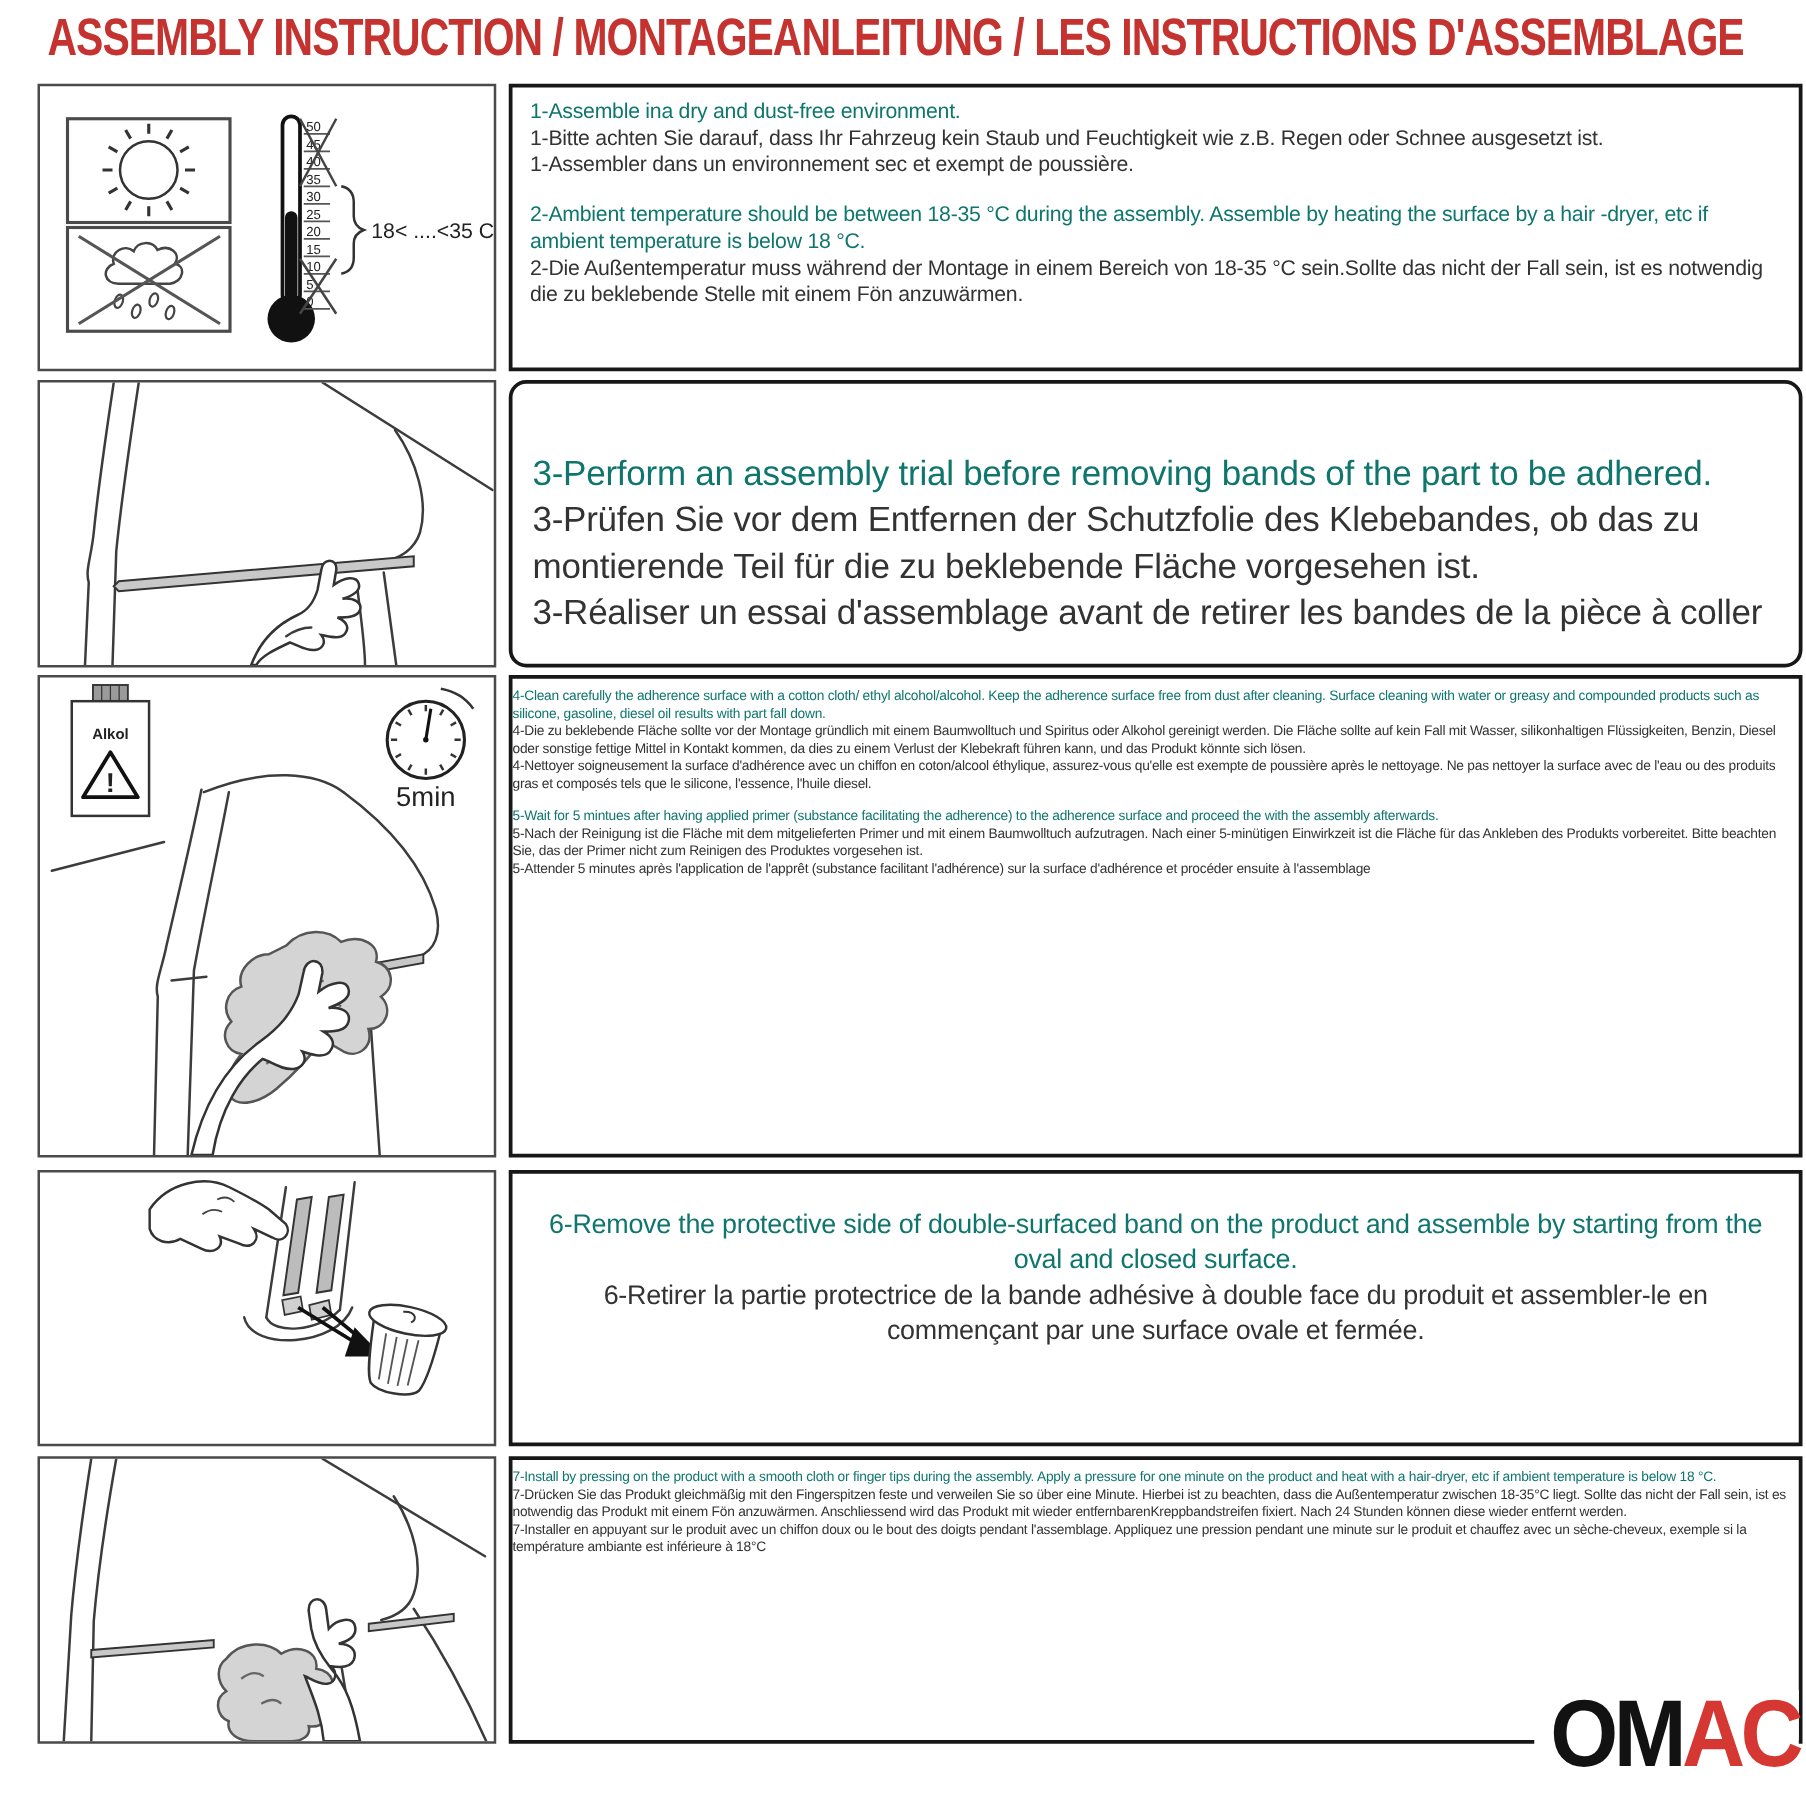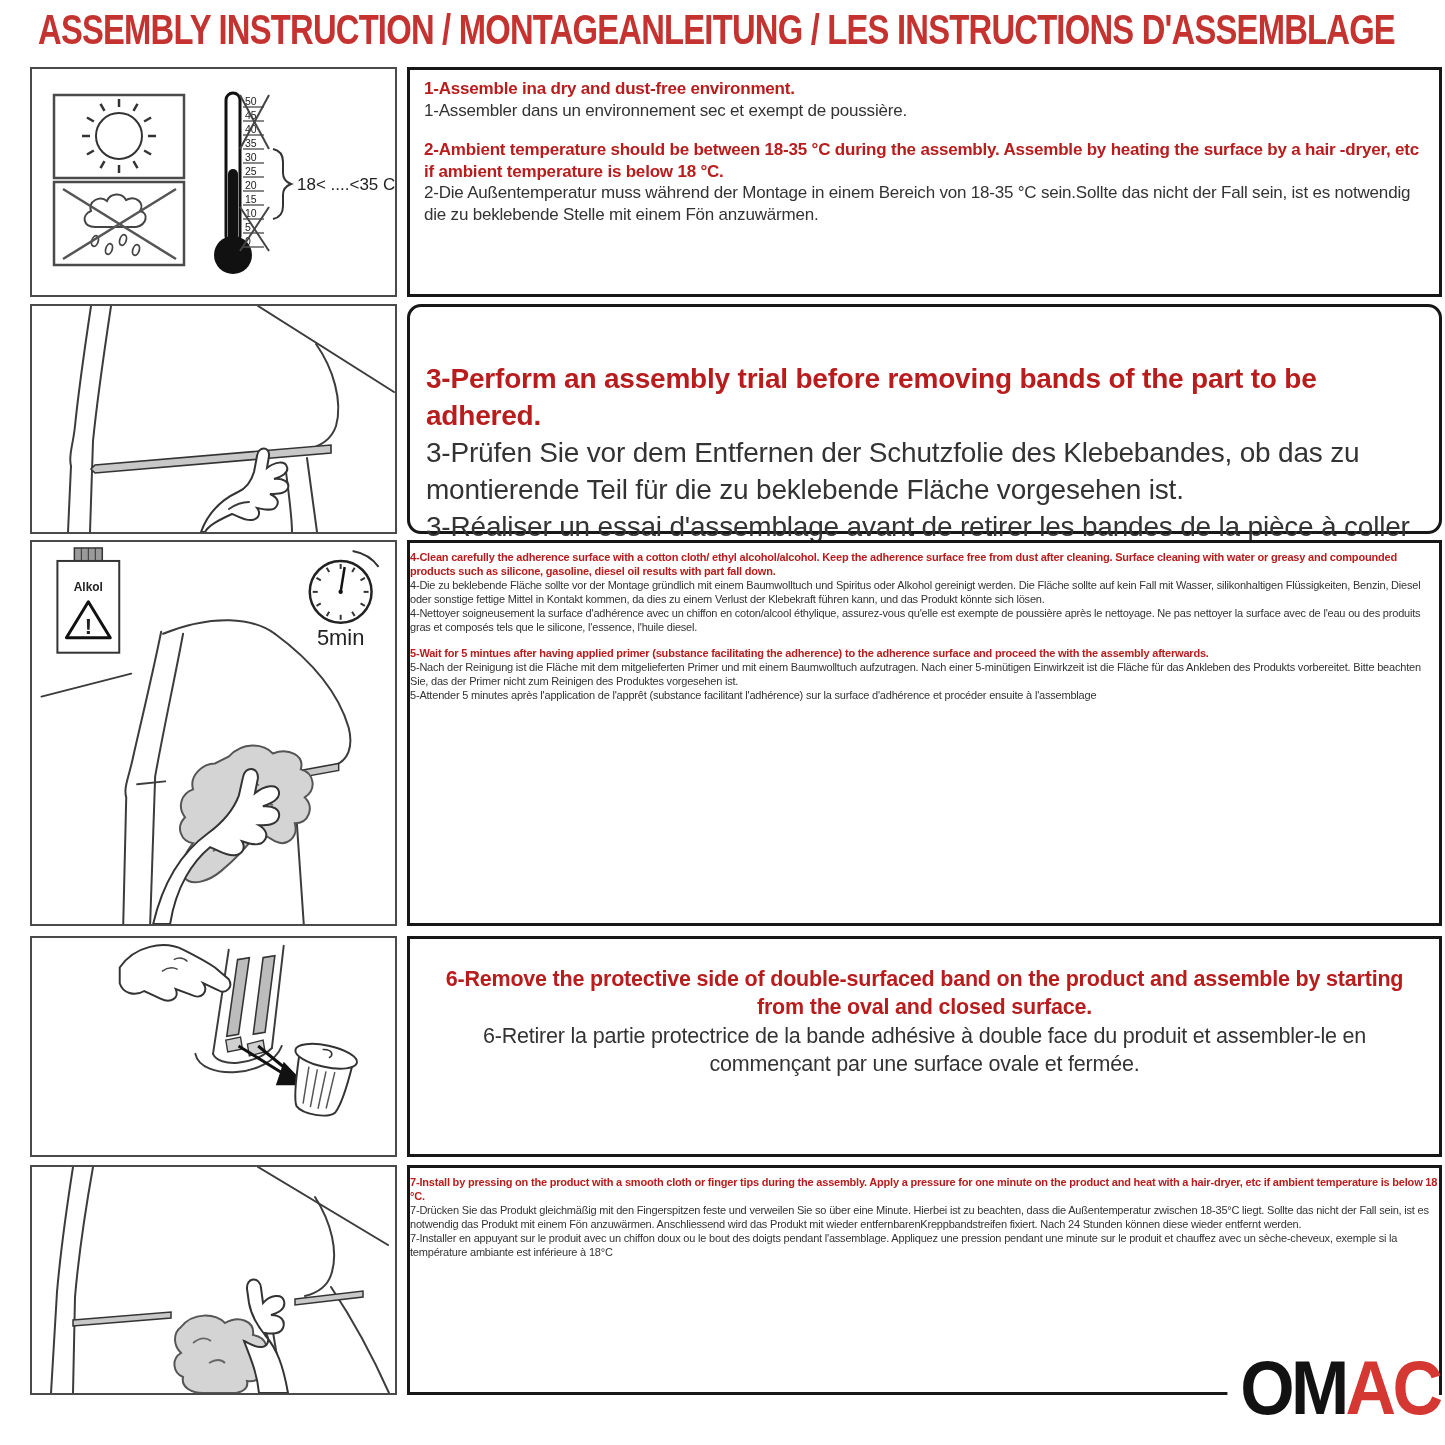--- a/index.html
+++ b/index.html
@@ -20,21 +20,21 @@
   .r5{top:1165px;height:230px;}
   .cell{box-sizing:border-box;background:#fff;}
   .art{width:367px;border:2px solid #4a4a4a;margin-right:10px;flex:none;}
   .art svg{display:block;width:100%;height:100%;}
   .text{flex:1;border:3px solid #171717;}
   .t-small{padding:8px 14px;font-size:17px;line-height:1.27;letter-spacing:-0.2px;color:#333;}
   .t-small3{padding:7px 0;font-size:11px;line-height:1.28;letter-spacing:-0.2px;color:#333;}
   .t-big{padding:54px 16px 0 16px;font-size:28px;line-height:1.32;letter-spacing:-0.2px;color:#333;border-radius:14px;}
   .t-big4{padding:26px 16px 0 16px;font-size:21.5px;line-height:1.32;letter-spacing:-0.2px;color:#333;text-align:center;}
   p{margin:0;}
-  p.b{font-weight:bold;color:#b91c1c;}
+  p.b{font-weight:normal;color:#0f766e;}
   .group + .group{margin-top:1.05em;}
   .logo{
     position:absolute;top:1352px;right:6px;background:#fff;padding-left:14px;
     font-size:76px;font-weight:bold;letter-spacing:-4px;line-height:0.95;
     transform:scaleX(0.92);transform-origin:right center;white-space:nowrap;
   }
   .logo .lb{color:#121212;}
   .logo .lr{color:#d53732;}
   svg text{font-family:"Liberation Sans",sans-serif;fill:#222;}
   .sk{stroke:#3c3c3c;stroke-width:2;fill:none;stroke-linecap:round;}
@@ -114,20 +114,21 @@
             <line x1="236" y1="138" x2="207" y2="182"></line>
         </g>
         <path d="M240,80 q10,2 10,13 v11 q0,8 8,11 q-8,3 -8,11 v11 q0,11 -10,13" fill="none" stroke="#333" stroke-width="2"></path>
         <text x="264" y="121" font-size="17" fill="#222">18&lt; ....&lt;35 C</text>
       </g>
     </svg>
   </div>
   <div class="cell text t-small">
     <div class="group">
       <p class="b">1-Assemble ina dry and dust-free environment.</p>
+      <p>1-Bitte achten Sie darauf, dass Ihr Fahrzeug kein Staub und Feuchtigkeit wie z.B. Regen oder Schnee ausgesetzt ist.</p>
       <p>1-Assembler dans un environnement sec et exempt de poussière.</p>
     </div>
     <div class="group">
       <p class="b">2-Ambient temperature should be between 18-35 °C  during the assembly. Assemble by heating the surface by a hair -dryer, etc if ambient temperature is below 18 °C.</p>
       <p>2-Die Außentemperatur muss während der Montage in einem Bereich von 18-35 °C  sein.Sollte das nicht der Fall sein, ist es notwendig die zu beklebende Stelle mit einem Fön anzuwärmen.</p>
     </div>
   </div>
 </div>
 
 <div class="row r2">

